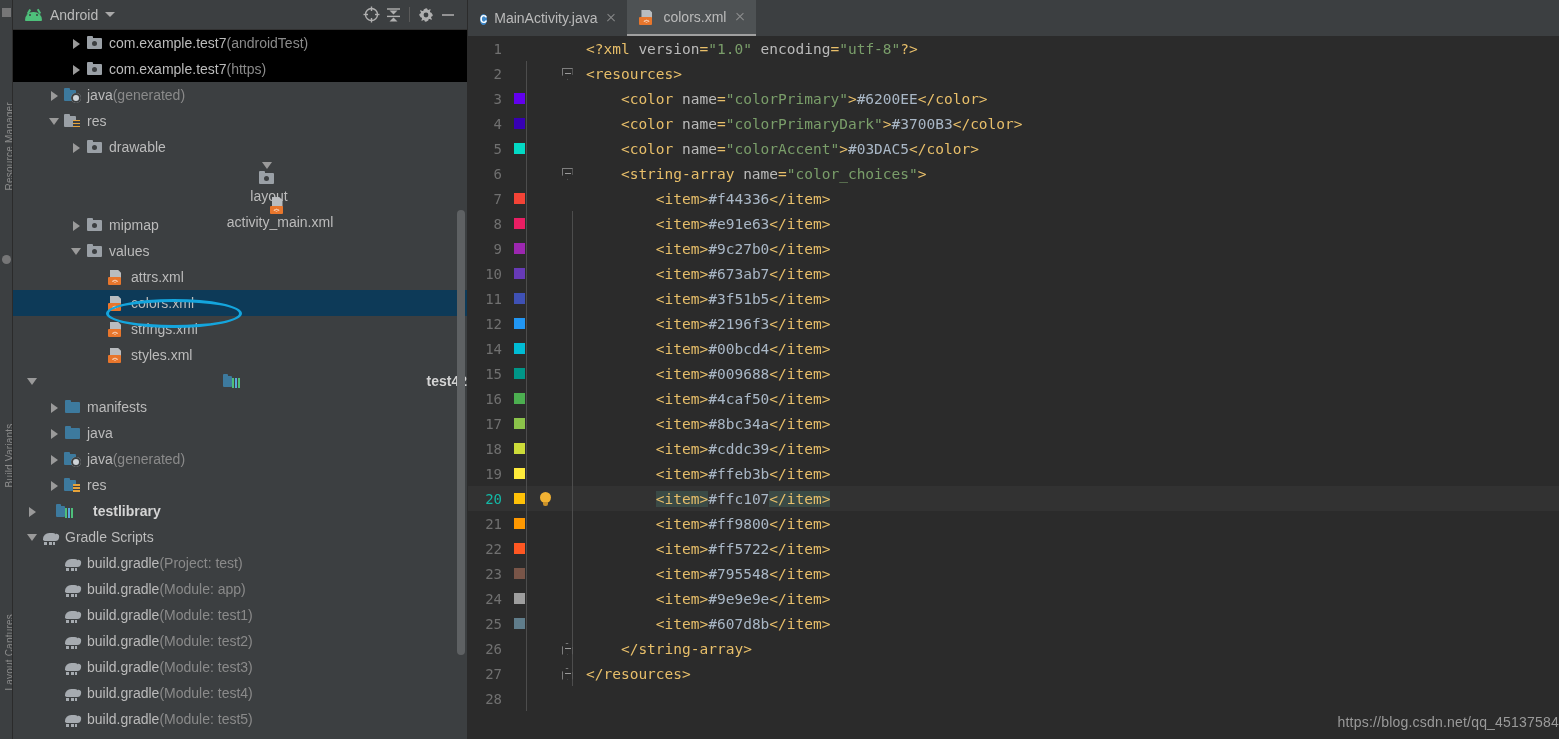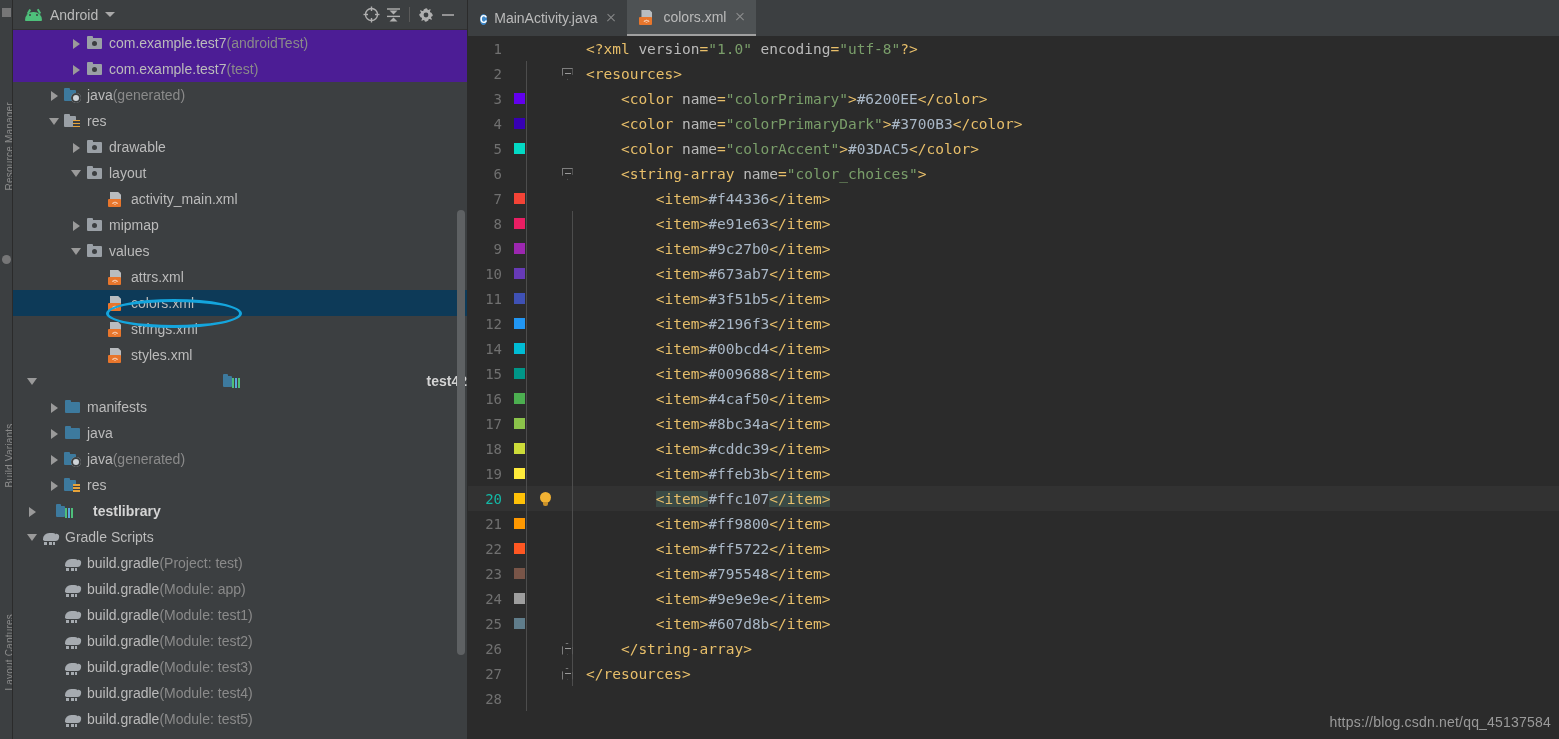--- a/index.html
+++ b/index.html
@@ -56,21 +56,21 @@
   .header-spacer { flex: 1; }
   .hdr-btn { width: 22px; height: 22px; display: flex; align-items: center; justify-content: center; cursor: pointer; }
   .hdr-divider { width: 1px; height: 15px; background: #5a5a5a; margin: 0 5px; }
 
   
   .tree { position: absolute; top: 30px; left: 0; right: 0; bottom: 0; overflow: hidden; }
   .row {
     height: 26px; display: flex; align-items: center; position: relative;
     font-size: 14px; color: #bbbbbb; white-space: nowrap;
   }
-  .row.hl-green { background: #4c1d95; }
+  .row.hl-green { background: #000000; }
   .row.hl-sel { background: #0d3a58; }
   .arrow { width: 11px; height: 11px; position: relative; flex: 0 0 11px; margin-right: 4px; }
   .arrow.right::before {
     content:""; position:absolute; left:2px; top:1px;
     border-left: 7px solid #9a9a9a; border-top: 5px solid transparent; border-bottom: 5px solid transparent;
   }
   .arrow.down::before {
     content:""; position:absolute; left:0px; top:2px;
     border-top: 7px solid #9a9a9a; border-left: 5px solid transparent; border-right: 5px solid transparent;
   }
@@ -247,21 +247,21 @@
   .t-val    { color: #7a9e6a; }   
   .t-txt    { color: #a9b7c6; }
   .hl-tag   { background: #3a4a46; }
 
   
   .indent-guide { position:absolute; top:0; bottom:0; width:1px; background:#4d4d4d; }
 
   .right-margin { position:absolute; top:36px; bottom:0; width:1px; background:#4a4a4a; }
 
   .watermark {
-    position:absolute; right:8px; bottom:9px; font-size: 14px; color:#9a9a9a;
+    position:absolute; right:0; bottom:9px; font-size: 14px; color:#9a9a9a;
     font-family: "Liberation Sans", sans-serif; letter-spacing:.2px;
   }
 </style>
 </head>
 <body>
 
 <div id="app">
 
   <div class="edge-strip">
     <div class="edge-icon" style="top:8px;"></div>
@@ -324,21 +324,21 @@
           </div>
           <span class="label">com.example.test7</span>
           <span class="muted"> (androidTest)</span>
         </div>
         <div class="row hl-green" style="padding-left: 58px;">
           <div class="arrow right"></div>
           <div class="ico folder-gray">
             <span class="dot"></span>
           </div>
           <span class="label">com.example.test7</span>
-          <span class="muted"> (test)</span>
+          <span class="muted"> (https)</span>
         </div>
         <div class="row" style="padding-left: 36px;">
           <div class="arrow right"></div>
           <div class="ico folder-gen">
             <span class="badge"></span>
           </div>
           <span class="label">java</span>
           <span class="muted"> (generated)</span>
         </div>
         <div class="row" style="padding-left: 36px;">
@@ -348,28 +348,28 @@
           </div>
           <span class="label">res</span>
         </div>
         <div class="row" style="padding-left: 58px;">
           <div class="arrow right"></div>
           <div class="ico folder-gray">
             <span class="dot"></span>
           </div>
           <span class="label">drawable</span>
         </div>
-        <div class="row" style="padding-left: 58px;">
+        <div class="row" style="padding-left: 58px; flex-direction: column;">
           <div class="arrow down"></div>
           <div class="ico folder-gray">
             <span class="dot"></span>
           </div>
           <span class="label">layout</span>
         </div>
-        <div class="row" style="padding-left: 80px;">
+        <div class="row" style="padding-left: 80px; flex-direction: column;">
           <div class="arrow"></div>
           <div class="ico xml">
             <span class="sheet"></span>
             <span class="tag">&lt;&gt;</span>
           </div>
           <span class="label">activity_main.xml</span>
         </div>
         <div class="row" style="padding-left: 58px;">
           <div class="arrow right"></div>
           <div class="ico folder-gray">

